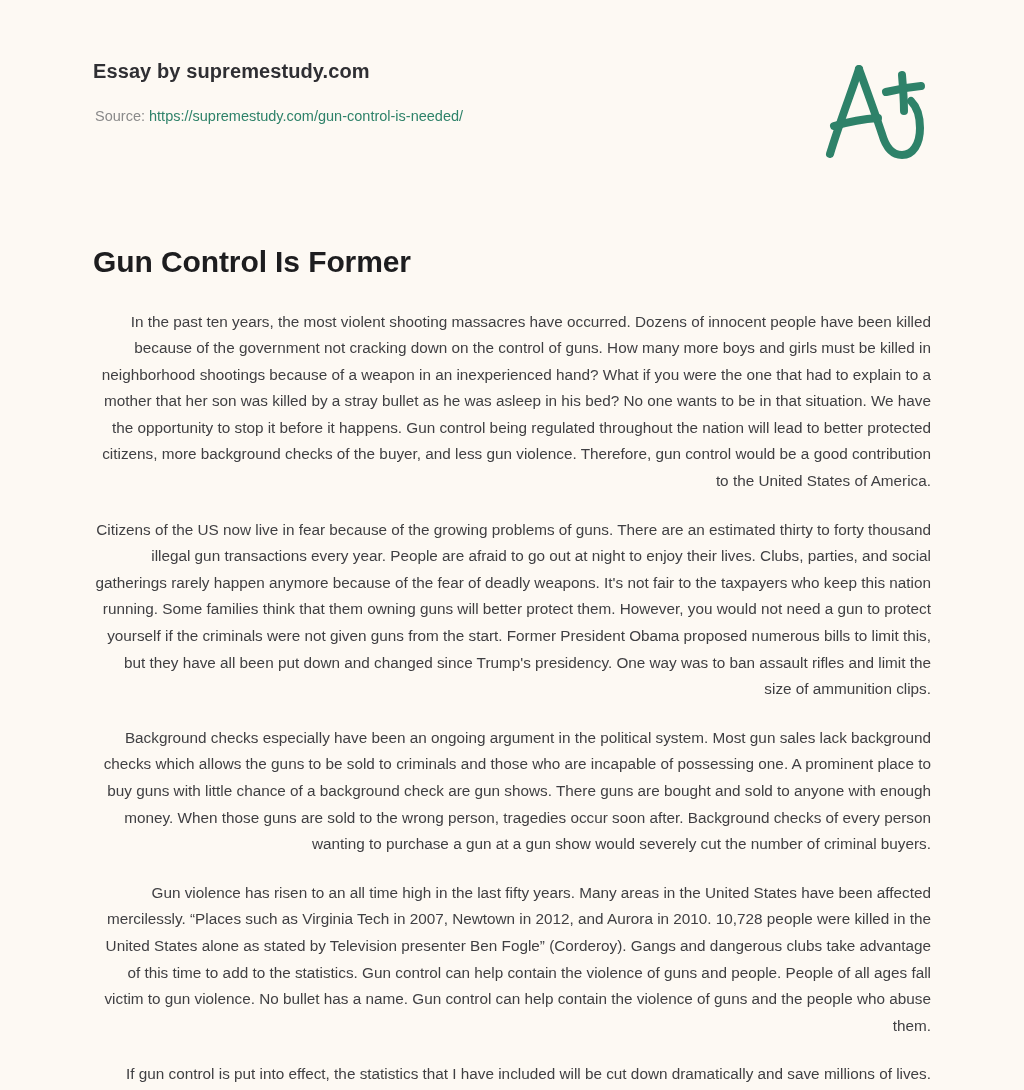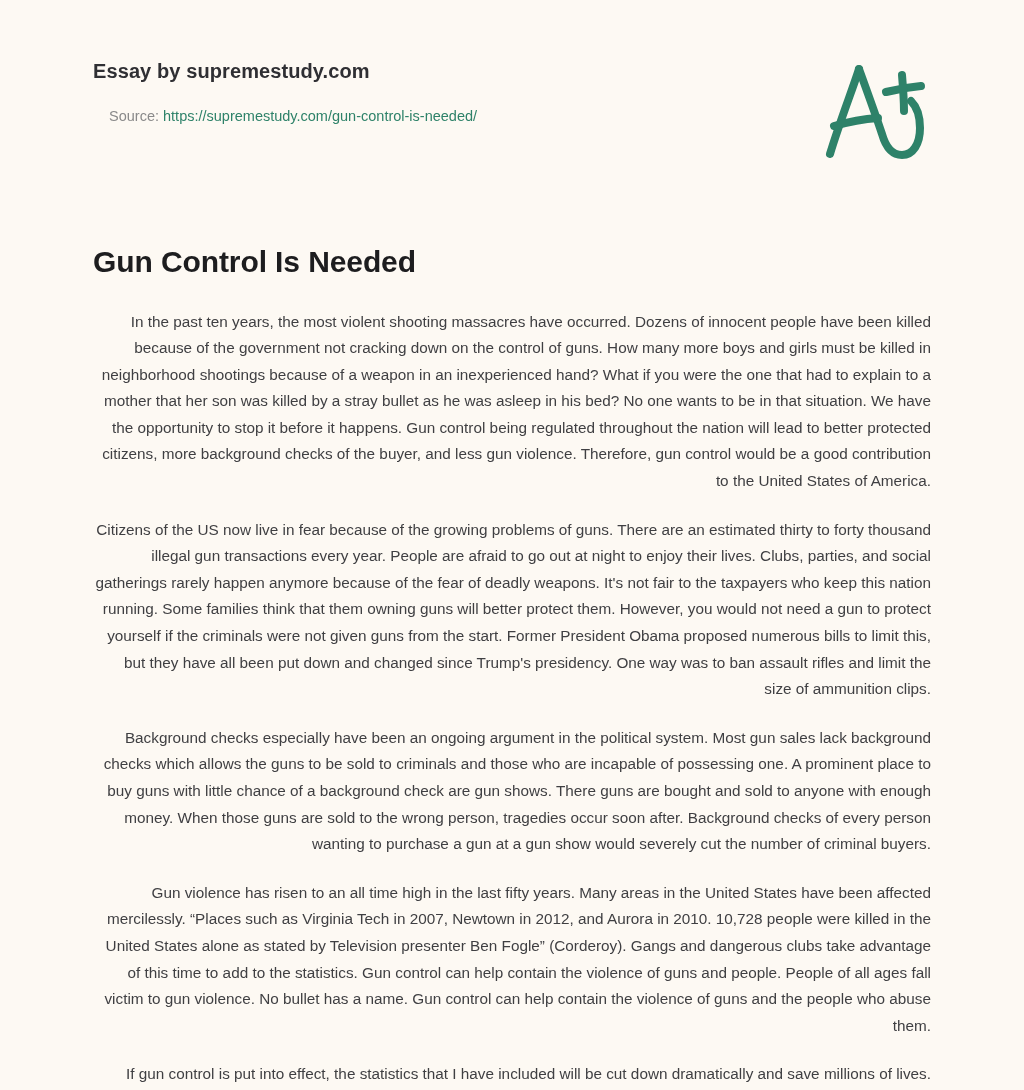--- a/index.html
+++ b/index.html
@@ -41,21 +41,21 @@
     font-size: 20px;
     font-weight: bold;
     color: #2f2f33;
     letter-spacing: 0.1px;
     line-height: 1.3;
     margin: 0;
     white-space: nowrap;
   }
 
   .source-line {
-    margin: 16px;
+    margin: 2px;
     margin-top: 22px;
     font-size: 14.5px;
     color: #8a8a8a;
     line-height: 1.4;
     white-space: nowrap;
   }
 
   .source-label {
     color: #8a8a8a;
   }
@@ -140,21 +140,21 @@
           <path d="M74 34 C 86 31, 98 29, 109 28" stroke-width="8"></path>
 
           <path d="M90 17 C 91 29, 92 42, 92 53" stroke-width="8"></path>
         </g>
       </svg>
     </div>
 
   </div>
 
   <div class="article">
-    <h1 class="article-title">Gun Control Is Needed</h1>
+    <h1 class="article-title">Gun Control Is Former</h1>
 
     <div class="article-body">
       <p>In the past ten years, the most violent shooting massacres have occurred. Dozens of innocent people have been killed because of the government not cracking down on the control of guns. How many more boys and girls must be killed in neighborhood shootings because of a weapon in an inexperienced hand? What if you were the one that had to explain to a mother that her son was killed by a stray bullet as he was asleep in his bed? No one wants to be in that situation. We have the opportunity to stop it before it happens. Gun control being regulated throughout the nation will lead to better protected citizens, more background checks of the buyer, and less gun violence. Therefore, gun control would be a good contribution to the United States of America.</p>
       <p>Citizens of the US now live in fear because of the growing problems of guns. There are an estimated thirty to forty thousand illegal gun transactions every year. People are afraid to go out at night to enjoy their lives. Clubs, parties, and social gatherings rarely happen anymore because of the fear of deadly weapons. It's not fair to the taxpayers who keep this nation running. Some families think that them owning guns will better protect them. However, you would not need a gun to protect yourself if the criminals were not given guns from the start. Former President Obama proposed numerous bills to limit this, but they have all been put down and changed since Trump's presidency. One way was to ban assault rifles and limit the size of ammunition clips.</p>
       <p>Background checks especially have been an ongoing argument in the political system. Most gun sales lack background checks which allows the guns to be sold to criminals and those who are incapable of possessing one. A prominent place to buy guns with little chance of a background check are gun shows. There guns are bought and sold to anyone with enough money. When those guns are sold to the wrong person, tragedies occur soon after. Background checks of every person wanting to purchase a gun at a gun show would severely cut the number of criminal buyers.</p>
       <p>Gun violence has risen to an all time high in the last fifty years. Many areas in the United States have been affected mercilessly. “Places such as Virginia Tech in 2007, Newtown in 2012, and Aurora in 2010. 10,728 people were killed in the United States alone as stated by Television presenter Ben Fogle” (Corderoy). Gangs and dangerous clubs take advantage of this time to add to the statistics. Gun control can help contain the violence of guns and people. People of all ages fall victim to gun violence. No bullet has a name. Gun control can help contain the violence of guns and the people who abuse them.</p>
       <p>If gun control is put into effect, the statistics that I have included will be cut down dramatically and save millions of lives. Few or no actions is not the vision of gun control. Many actions must be taken if an operation like that can be successful. That is why it is va</p>
     </div>
   </div>
 

